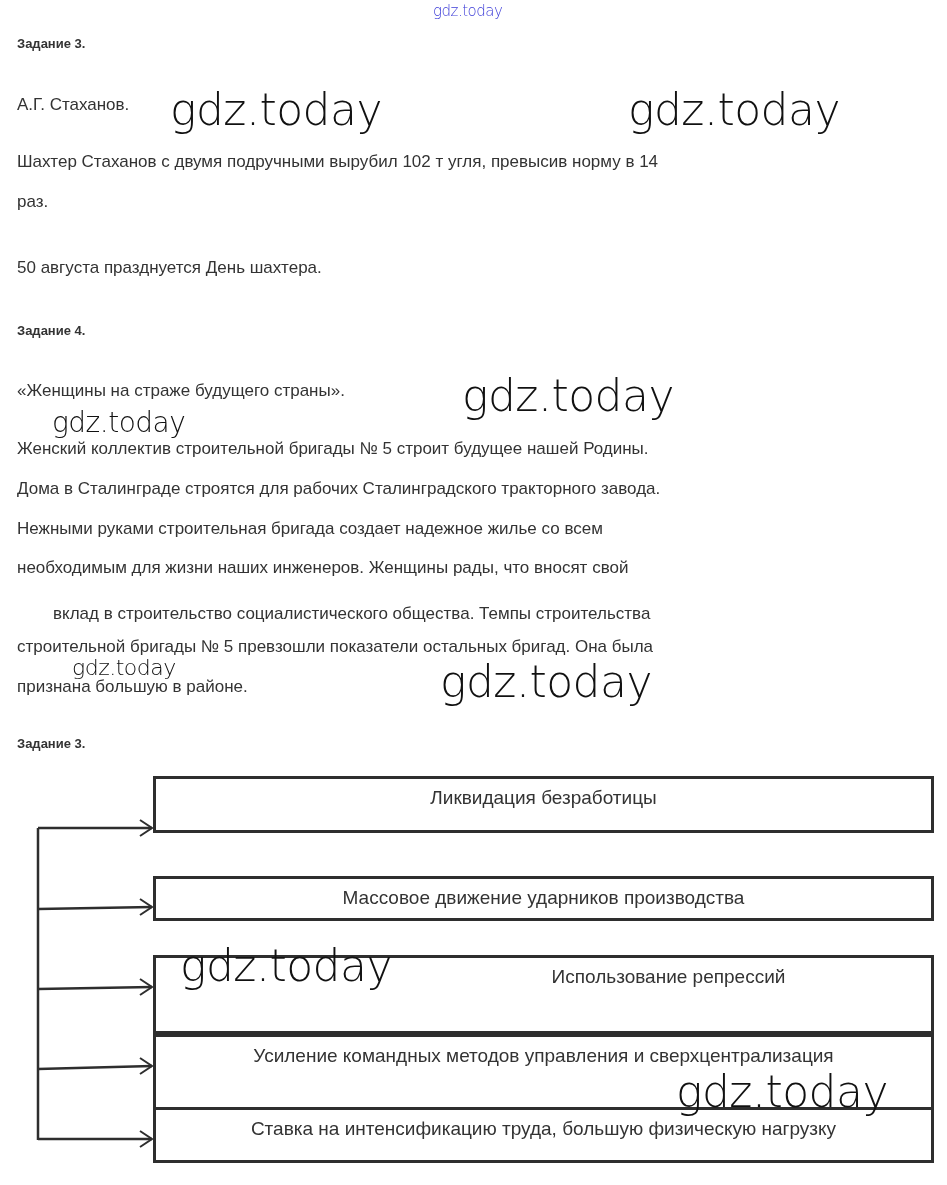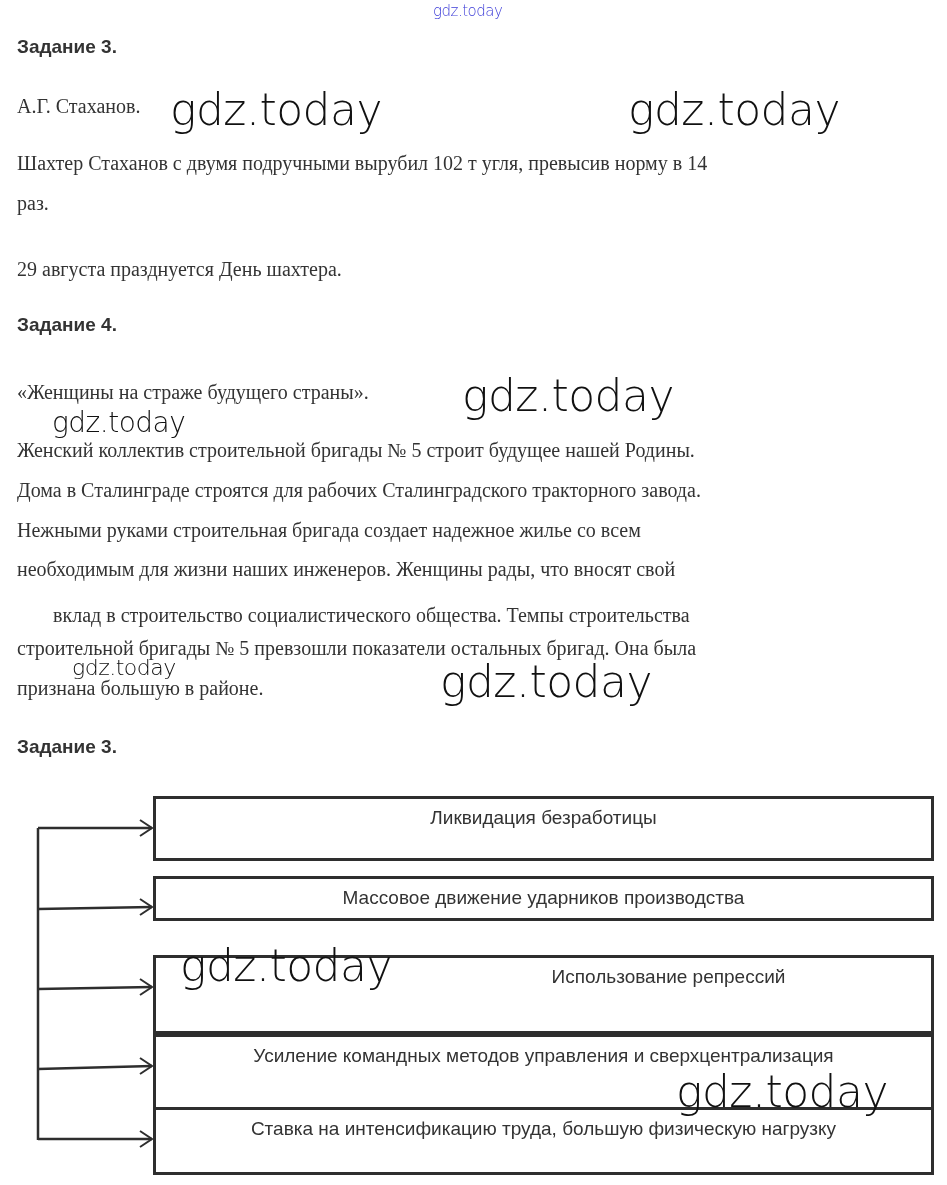--- a/index.html
+++ b/index.html
@@ -1,20 +1,20 @@
 <!DOCTYPE html>
 <html><head>
   <meta charset="utf-8">
   <style>
     html, body { margin: 0; padding: 0; background: #ffffff; }
     body { width: 947px; height: 1185px; position: relative; overflow: hidden;
            font-family: "Liberation Sans", sans-serif; color: #333333; }
     .abs { position: absolute; white-space: nowrap; }
-    .heading { font-weight: bold; font-size: 19px; left: 17px; }
-    .body-text { font-size: 20px; left: 17px; font-family: Liberation Serif, serif; }
+    .heading { font-weight: bold; font-size: 13px; left: 17px; }
+    .body-text { font-size: 17px; left: 17px; }
     .wm { font-family: "DejaVu Sans", sans-serif; font-weight: 200; color: #111; letter-spacing: -0.5px; }
     .wm-big { font-size: 44px; }
     .wm-med { font-size: 28px; }
     .wm-small { font-size: 22px; }
     .wm-top { font-size: 15px; color: #3d3dd8; left: 433px; top: 2px; }
     .box { position: absolute; left: 153px; width: 781px; border: 3px solid #2e2e2e;
            background: #fff; box-sizing: border-box; }
     .box-label { position: absolute; left: 0; right: 0; top: 8px; text-align: center;
                  font-size: 19px; color: #333; white-space: nowrap; }
     svg.connectors { position: absolute; left: 0; top: 0; }
@@ -23,23 +23,23 @@
 <body>
 
 <div class="abs wm wm-top">gdz.today</div>
 
 <div class="abs heading" style="top:36px;">Задание 3.</div>
 <div class="abs body-text" style="top:95px;">А.Г. Стаханов.</div>
 <div class="abs wm wm-big" style="left:170px; top:84px;">gdz.today</div>
 <div class="abs wm wm-big" style="left:628px; top:84px;">gdz.today</div>
 <div class="abs body-text" style="top:152px;">Шахтер Стаханов с двумя подручными вырубил 102 т угля, превысив норму в 14</div>
 <div class="abs body-text" style="top:192px;">раз.</div>
-<div class="abs body-text" style="top:258px;">29 августа празднуется День шахтера.</div>
+<div class="abs body-text" style="top:258px;">50 августа празднуется День шахтера.</div>
 
-<div class="abs heading" style="top:314px;">Задание 4.</div>
+<div class="abs heading" style="top:323px;">Задание 4.</div>
 <div class="abs body-text" style="top:381px;">«Женщины на страже будущего страны».</div>
 <div class="abs wm wm-big" style="left:462px; top:370px;">gdz.today</div>
 <div class="abs wm wm-med" style="left:52px; top:406px;">gdz.today</div>
 <div class="abs body-text" style="top:439px;">Женский коллектив строительной бригады № 5 строит будущее нашей Родины.</div>
 <div class="abs body-text" style="top:479px;">Дома в Сталинграде строятся для рабочих Сталинградского тракторного завода.</div>
 <div class="abs body-text" style="top:519px;">Нежными руками строительная бригада создает надежное жилье со всем</div>
 <div class="abs body-text" style="top:558px;">необходимым для жизни наших инженеров. Женщины рады, что вносят свой</div>
 <div class="abs body-text" style="top:604px;margin-left:36px;">вклад в строительство социалистического общества. Темпы строительства</div>
 <div class="abs body-text" style="top:637px;">строительной бригады № 5 превзошли показатели остальных бригад. Она была</div>
 <div class="abs body-text" style="top:677px;">признана большую в районе.</div>
@@ -65,30 +65,30 @@
   <g>
     <line x1="38" y1="1069" x2="152" y2="1066" stroke="#2e2e2e" stroke-width="2.5"></line>
     <polyline points="140,1058 152,1066 140,1074" fill="none" stroke="#2e2e2e" stroke-width="2"></polyline>
   </g>
   <g>
     <line x1="38" y1="1139" x2="152" y2="1139" stroke="#2e2e2e" stroke-width="2.5"></line>
     <polyline points="140,1131 152,1139 140,1147" fill="none" stroke="#2e2e2e" stroke-width="2"></polyline>
   </g>
 </svg>
 
-<div class="box" style="top:796px; height:65px;">
+<div class="box" style="top:776px; height:57px;">
   <div class="box-label">Ликвидация безработицы</div>
 </div>
 <div class="box" style="top:876px; height:45px;">
   <div class="box-label">Массовое движение ударников производства</div>
 </div>
 <div class="box" style="top:955px; height:79px;">
   <div class="box-label" style="left:250px;">Использование репрессий</div>
 </div>
 <div class="box" style="top:1034px; height:79px;">
   <div class="box-label">Усиление командных методов управления и сверхцентрализация</div>
 </div>
-<div class="box" style="top:1107px; height:68px;">
+<div class="box" style="top:1107px; height:56px;">
   <div class="box-label">Ставка на интенсификацию труда, большую физическую нагрузку</div>
 </div>
 
 <div class="abs wm wm-big" style="left:180px; top:940px;">gdz.today</div>
 <div class="abs wm wm-big" style="left:676px; top:1066px;">gdz.today</div>
 
 </body></html>

